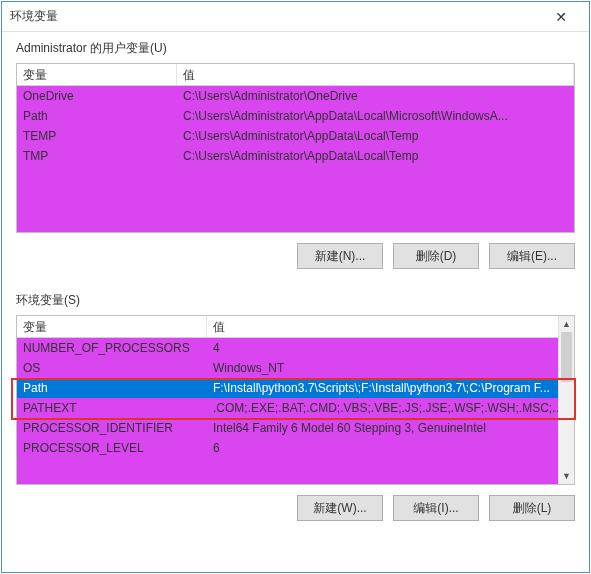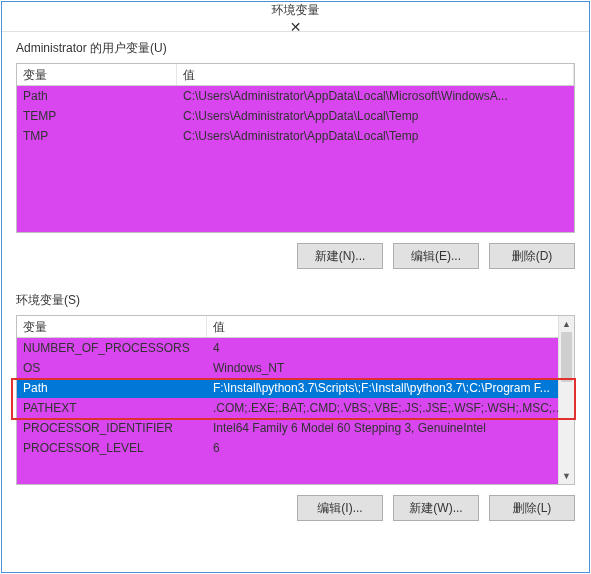--- a/index.html
+++ b/index.html
@@ -21,21 +21,20 @@
   display: flex;
   flex-direction: column;
 }
 .titlebar {
   height: 30px;
   display: flex;
   align-items: center;
   padding: 0 8px;
   background: #fff;
   border-bottom: 1px solid #e0e0e0;
-  flex-direction: column;
 }
 .titlebar .title {
   flex: 1;
   font-size: 12px;
   color: #333;
 }
 .titlebar .close {
   width: 40px;
   height: 28px;
   display: flex;
@@ -168,37 +167,41 @@
 
     <div class="group">
       <div class="group-label">Administrator 的用户变量(U)</div>
       <div class="listbox user">
         <div class="lb-header">
           <div class="col col-name">变量</div>
           <div class="col col-value">值</div>
         </div>
         <div class="lb-body">
           <div class="lb-row">
+            <div class="col col-name">OneDrive</div>
+            <div class="col col-value">C:\Users\Administrator\OneDrive</div>
+          </div>
+          <div class="lb-row">
             <div class="col col-name">Path</div>
             <div class="col col-value">C:\Users\Administrator\AppData\Local\Microsoft\WindowsA...</div>
           </div>
           <div class="lb-row">
             <div class="col col-name">TEMP</div>
             <div class="col col-value">C:\Users\Administrator\AppData\Local\Temp</div>
           </div>
           <div class="lb-row">
             <div class="col col-name">TMP</div>
             <div class="col col-value">C:\Users\Administrator\AppData\Local\Temp</div>
           </div>
         </div>
       </div>
       <div class="btnrow">
         <button class="btn">新建(N)...</button>
+        <button class="btn">删除(D)</button>
         <button class="btn">编辑(E)...</button>
-        <button class="btn">删除(D)</button>
       </div>
     </div>
 
     <div class="group">
       <div class="group-label">环境变量(S)</div>
       <div class="listbox system sys" style="position:relative;">
         <div class="lb-header">
           <div class="col col-name">变量</div>
           <div class="col col-value">值</div>
         </div>
@@ -232,20 +235,20 @@
           <div class="arrow">▲</div>
           <div class="track">
             <div class="thumb"></div>
           </div>
           <div class="arrow">▼</div>
         </div>
 
         <div class="highlight-box" style="left:-6px; right:-2px; top:62px; height:42px;"></div>
       </div>
       <div class="btnrow">
+        <button class="btn">新建(W)...</button>
         <button class="btn">编辑(I)...</button>
-        <button class="btn">新建(W)...</button>
         <button class="btn">删除(L)</button>
       </div>
     </div>
 
   </div>
 </div>
 
 </body></html>

